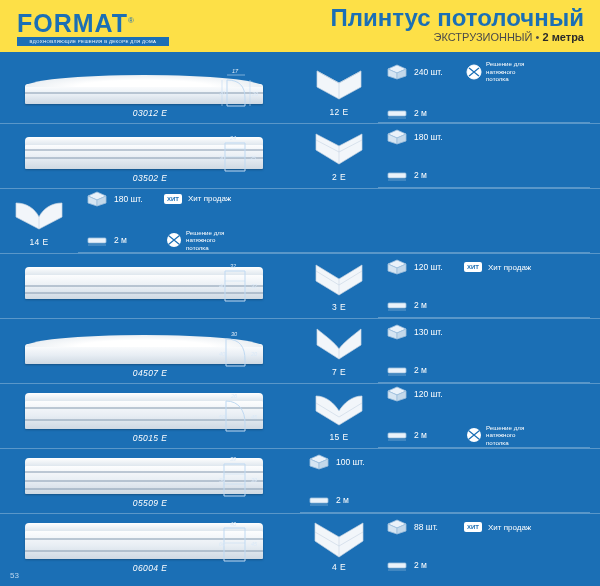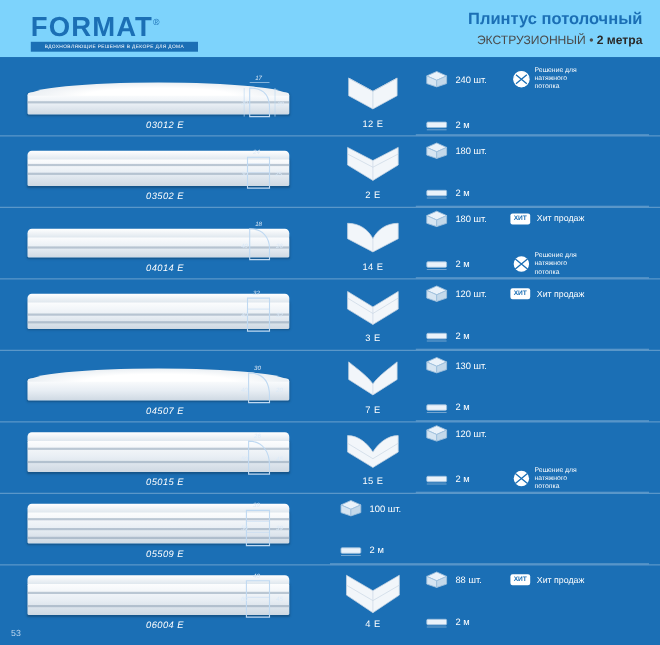--- a/index.html
+++ b/index.html
@@ -8,25 +8,25 @@
     width: 600px; height: 586px;
     font-family: "Liberation Sans", sans-serif;
     background: #1b6fb5;
     overflow: hidden;
     position: relative;
   }
 
   
   .header {
     height: 52px;
-    background: #7dd3fc;
+    background: #fde047;
     display: flex;
     align-items: flex-start;
     justify-content: space-between;
-    padding: 2px 10px 0 28px;
+    padding: 2px 10px 0 17px;
     position: relative;
   }
   .logo-block { margin-top: 6px; }
   .logo-word {
     font-family: "Liberation Sans", sans-serif;
     font-weight: bold;
     font-size: 25px;
     letter-spacing: 1px;
     color: #1b6fb5;
     line-height: 26px;
@@ -48,21 +48,21 @@
     text-align: center;
     margin-top: 1px;
   }
   .title-block {
     text-align: right;
     margin-top: 4px;
     padding-right: 6px;
   }
   .title-main {
     color: #1b6fb5;
-    font-size: 15px;
+    font-size: 24px;
     font-weight: bold;
     line-height: 23px;
   }
   .title-sub {
     color: #4a4a4a;
     font-size: 11px;
     margin-top: 2px;
   }
   .title-sub b { color: #2a2a2a; }
 
@@ -383,37 +383,20 @@
               </svg>
           </span>
           <span class="info-val">2 м</span>
         </div>
       </div>
       <div class="info-sep"></div>
     </div>
   </div>
 
   <div class="row">
-    <div class="cell-profile">
-      <div class="profile-art">
-        <div class="molding">
-          <div class="cap"></div>
-          <div class="ridge" style="top:10px"></div>
-        </div>
-        <div class="dim">
-          <svg width="56" height="46" viewBox="0 0 56 46">
-            <path d="M8 12 C20 12 26 20 26 30 L26 40 L8 40 Z" fill="none" stroke="#bfd9f2" stroke-width="1"></path>
-            <text class="dim-text" x="13" y="9">18</text>
-            <text class="dim-text" x="32" y="29">26</text>
-            <text class="dim-text" x="0" y="29">40</text>
-          </svg>
-        </div>
-        <div class="profile-code">04014 E</div>
-      </div>
-    </div>
     <div class="cell-corner">
       <div class="corner-art">
         <svg width="52" height="40" viewBox="0 0 52 40">
           <path d="M3 8 C14 8 22 14 26 22 C30 14 38 8 49 8 L49 22 L26 34 L3 22 Z" fill="#f2f6fa" stroke="#c6d4e2" stroke-width=".7"></path>
           <line x1="26" y1="22" x2="26" y2="34" stroke="#c6d4e2" stroke-width=".6"></line>
         </svg>
       </div>
       <div class="corner-code">14 E</div>
     </div>
     <div class="cell-info">

